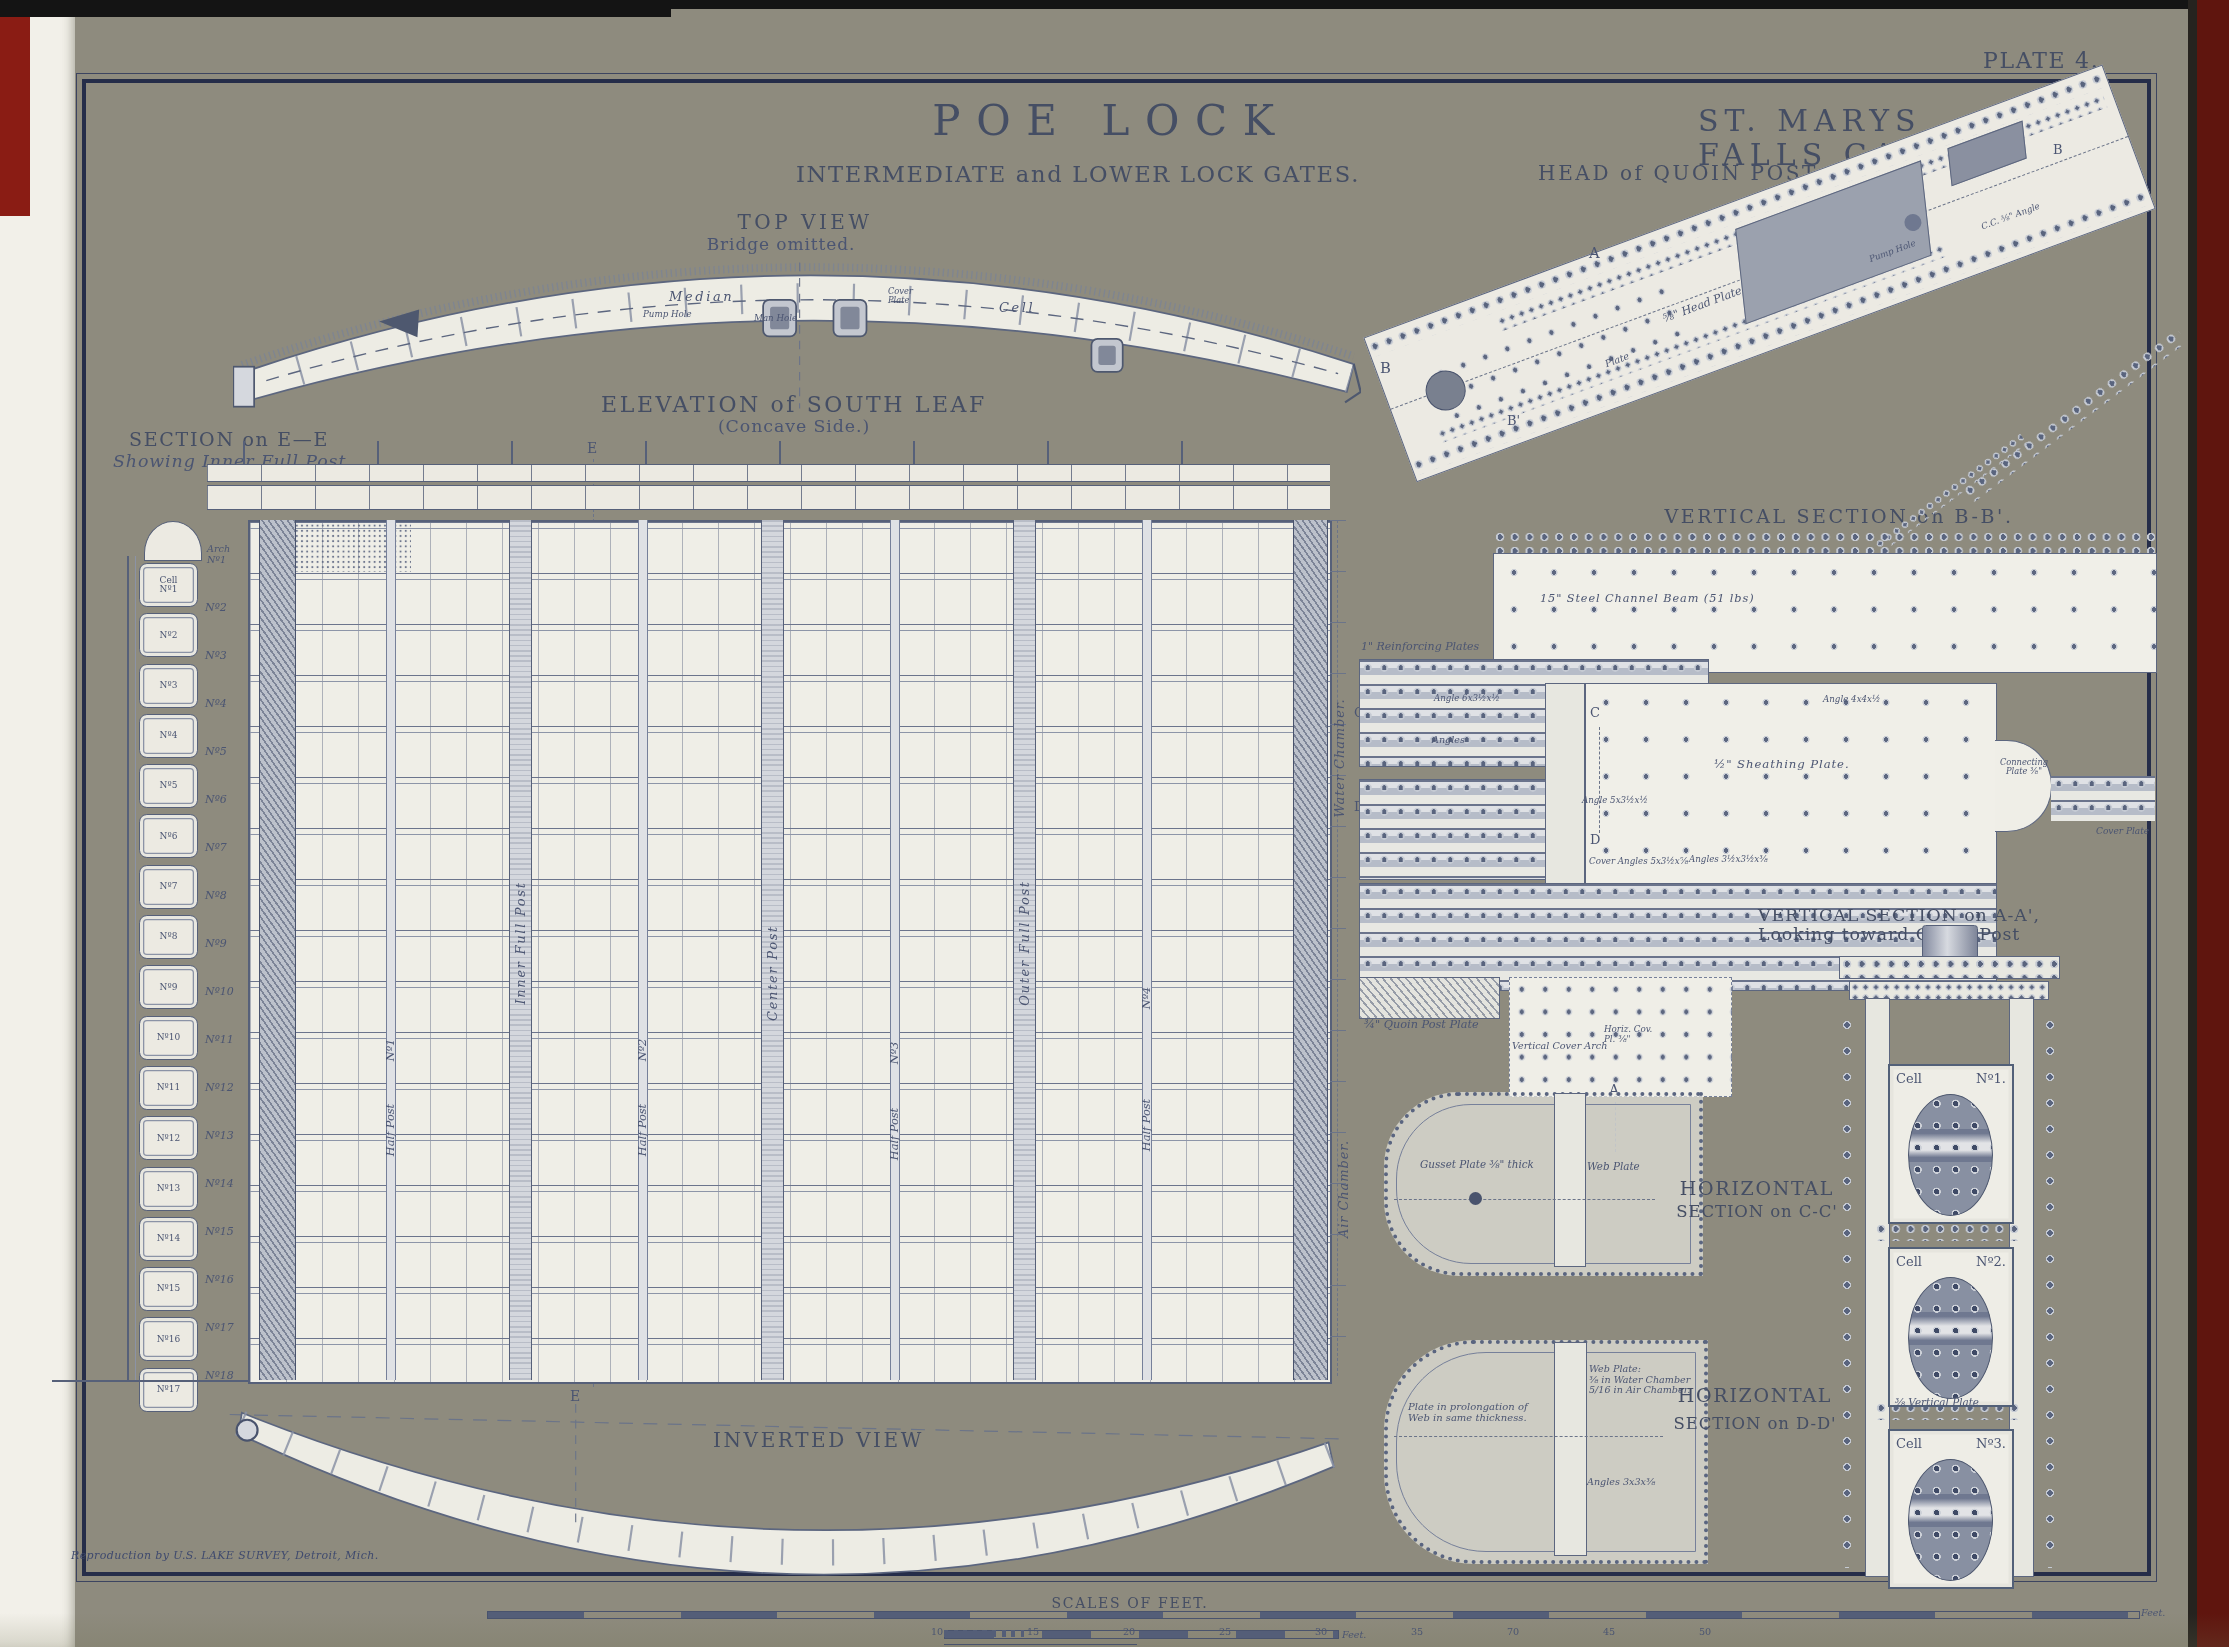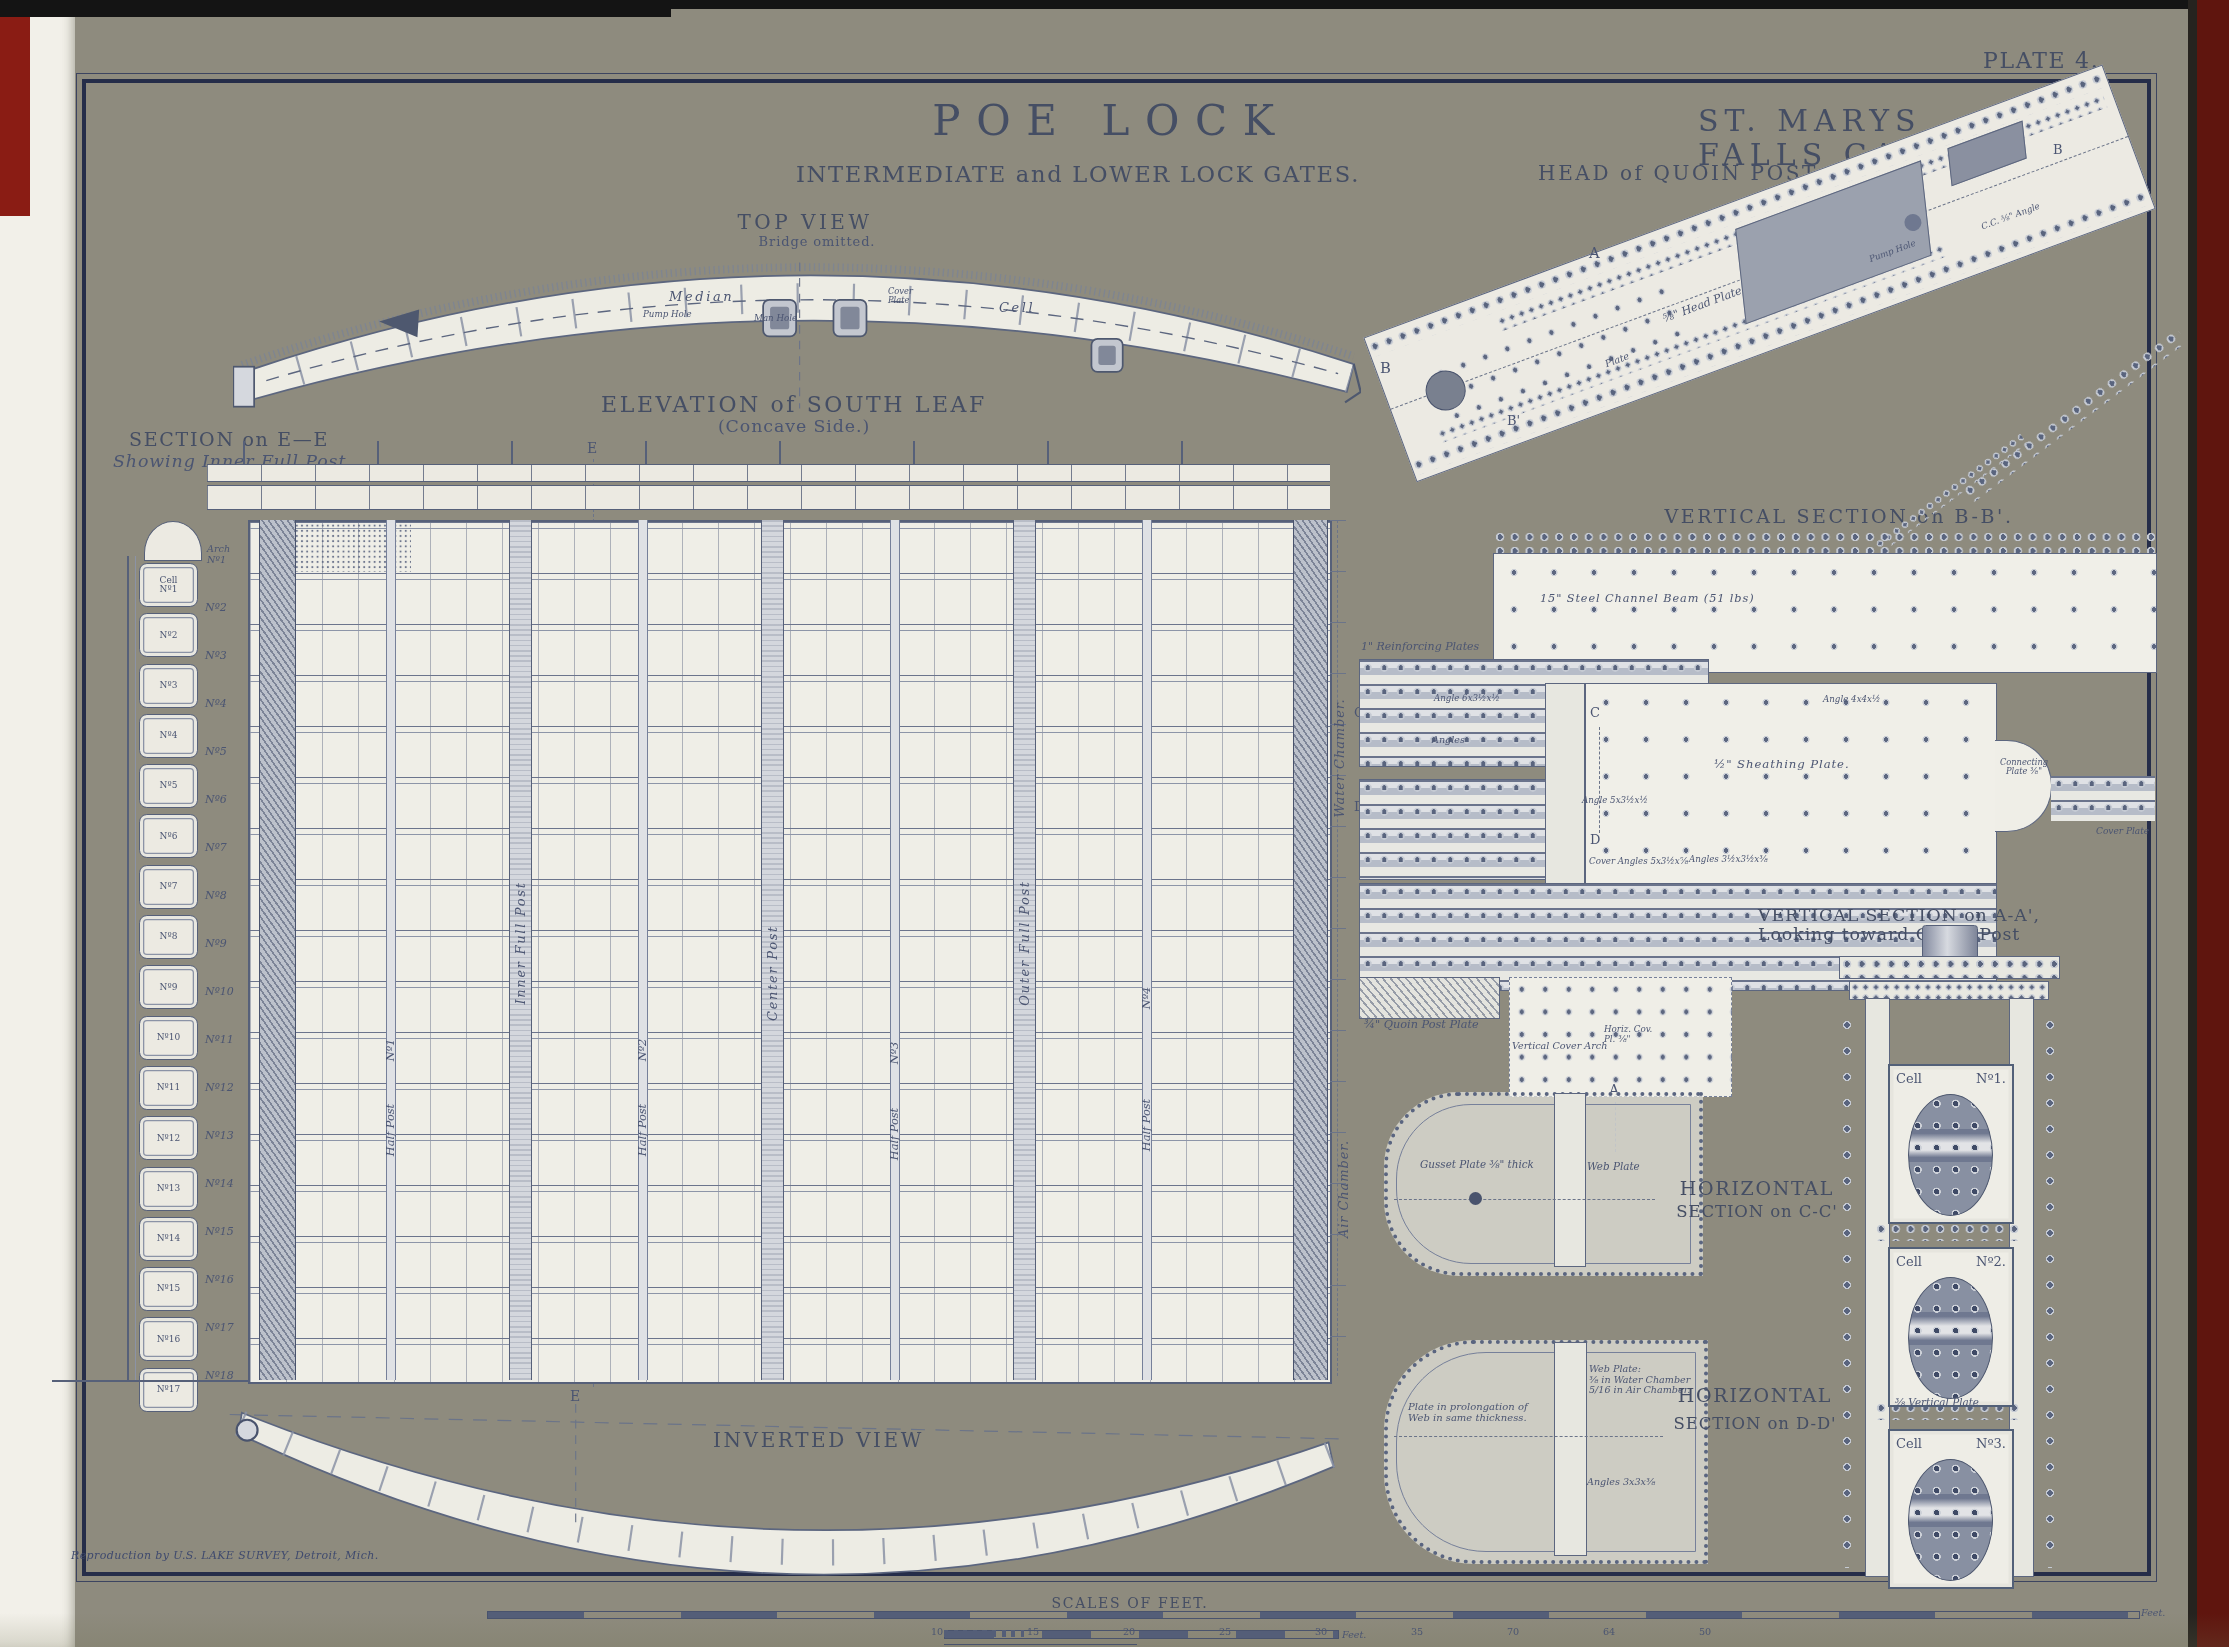--- a/index.html
+++ b/index.html
@@ -95,21 +95,21 @@
   <div class="abs bottomfade"></div>
 
   <div class="abs frame"></div>
 
   <div class="lbl tone" style="left:1983px;top:49px;font-size:22px;letter-spacing:1.7px;">PLATE 4.</div>
   <div class="lbl ctr tone" style="left:1111px;top:97px;font-size:42px;letter-spacing:15.6px;">POE LOCK</div>
   <div class="lbl ctr tone" style="left:1078px;top:162px;font-size:22.6px;letter-spacing:1.7px;">INTERMEDIATE and LOWER LOCK GATES.</div>
   <div class="lbl ctr tone" style="left:1875px;top:104px;font-size:30px;letter-spacing:6px;">ST. MARYS FALLS CANAL.</div>
 
   <div class="lbl ctr tone" style="left:805px;top:211px;font-size:20px;letter-spacing:3.5px;">TOP VIEW</div>
-  <div class="lbl ctr" style="left:817px;top:235px;font-size:13px;letter-spacing:0.9px;">Bridge omitted.</div>
+  <div class="lbl ctr" style="left:781px;top:235px;font-size:17px;letter-spacing:0.9px;">Bridge omitted.</div>
   <svg class="abs" style="left:233px;top:259px" width="1128" height="152" viewBox="0 0 1298 175">
     <path d="M10,131 Q650,-88 1290,121 L1282,153 Q650,-16 18,163 Z" fill="#edece4" stroke="#5c667f" stroke-width="2"></path>
     <path d="M10,122 Q650,-98 1290,112" fill="none" stroke="#7b8396" stroke-width="9" stroke-dasharray="1.5,4" opacity=".8"></path>
     <path d="M14,147 Q650,-52 1286,137" fill="none" stroke="#8b93a6" stroke-width="34" stroke-dasharray="2.5,62" opacity=".85"></path>
     <path d="M38,140 Q650,-42 1272,132" fill="none" stroke="#5c667f" stroke-width="1.6" stroke-dasharray="15,11"></path>
     <line x1="652" y1="4" x2="652" y2="172" stroke="#6b7489" stroke-width="1.3" stroke-dasharray="10,8"></line>
     <rect x="610" y="47" width="38" height="42" rx="7" fill="#c3c7cf" stroke="#4e586f" stroke-width="2"></rect>
     <rect x="618" y="55" width="22" height="26" rx="3" fill="#818899"></rect>
     <rect x="691" y="47" width="38" height="42" rx="7" fill="#c3c7cf" stroke="#4e586f" stroke-width="2"></rect>
     <rect x="699" y="55" width="22" height="26" rx="3" fill="#818899"></rect>
@@ -330,21 +330,21 @@
     <path d="M12,34 Q645,338 1272,72 L1266,44 Q645,262 16,10 Z" fill="#edece4" stroke="#5c667f" stroke-width="2"></path>
     <path d="M14,22 Q645,300 1269,58" fill="none" stroke="#8b93a6" stroke-width="30" stroke-dasharray="2.5,56" opacity=".85"></path>
     <line x1="400" y1="0" x2="400" y2="140" stroke="#6b7489" stroke-width="1.3" stroke-dasharray="10,8"></line>
     <circle cx="22" cy="30" r="12" fill="#d5d8de" stroke="#49536d" stroke-width="2.5"></circle>
   </svg>
 
   <div class="lbl ctr tone" style="left:1130px;top:1596px;font-size:14px;letter-spacing:1.7px;">SCALES OF FEET.</div>
   <div class="abs scalebar" style="left:487px;top:1611px;width:1651px;height:6px;"></div>
   <div class="abs" style="left:889px;top:1622px;white-space:nowrap;">
     
-  <span class="scalenum">10</span><span class="scalenum">15</span><span class="scalenum">20</span><span class="scalenum">25</span><span class="scalenum">30</span><span class="scalenum">35</span><span class="scalenum">70</span><span class="scalenum">64</span><span class="scalenum">50</span></div>
+  <span class="scalenum">10</span><span class="scalenum">15</span><span class="scalenum">20</span><span class="scalenum">25</span><span class="scalenum">30</span><span class="scalenum">35</span><span class="scalenum">70</span><span class="scalenum">45</span><span class="scalenum">50</span></div>
   <div class="lbl it" style="left:2141px;top:1608px;font-size:9.6px;">Feet.</div>
   <div class="abs scalebar2" style="left:944px;top:1630px;width:393px;height:7px;"></div>
   <div class="abs finesub" style="left:944px;top:1630px;width:80px;height:7px;"></div>
   <div class="lbl it" style="left:1342px;top:1630px;font-size:9.6px;">Feet.</div>
   <div class="abs" style="left:944px;top:1644px;width:193px;height:0;border-top:1.3px solid #49536d;"></div>
 
   <div class="lbl it" style="left:71px;top:1550px;font-size:11px;letter-spacing:0.4px;color:#3f4a6e;">Reproduction by U.S. LAKE SURVEY, Detroit, Mich.</div>
 
 </div>
 

